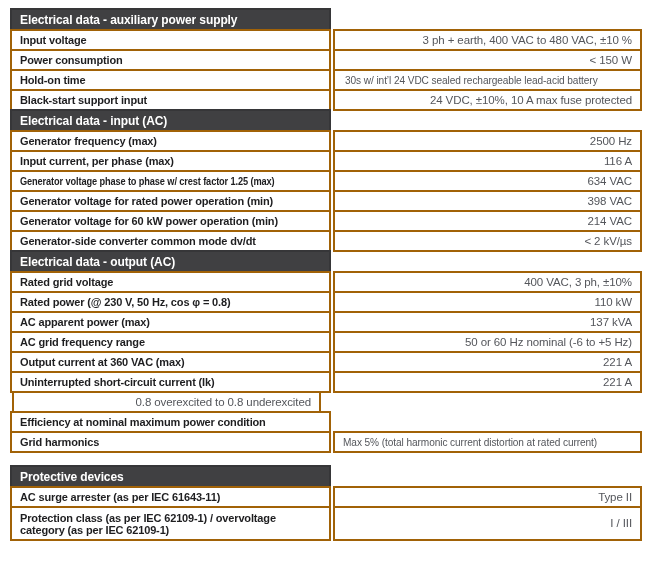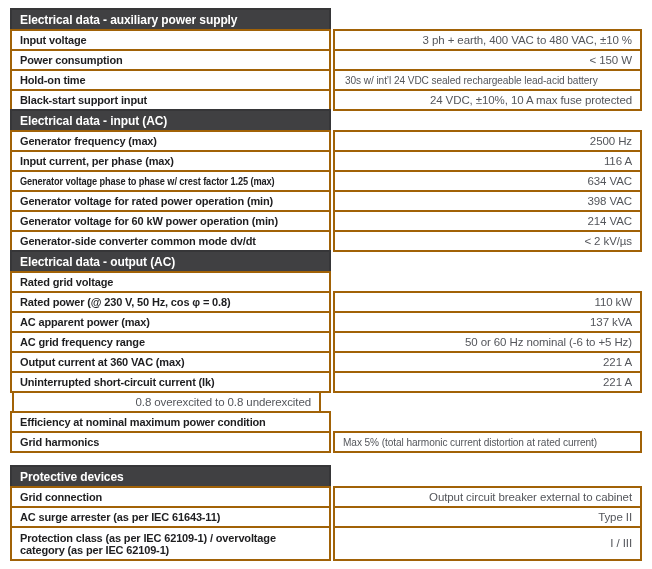--- a/index.html
+++ b/index.html
@@ -172,20 +172,23 @@
   </section>
 
   <section class="sec">
     <div class="trow">
       <div class="hdr-cell">Electrical data - output (AC)</div>
     </div>
     <div class="trow">
       <div class="cell lbl">
           <span>Rated grid voltage</span>
         </div>
+      <div class="cell val">
+          <span>400 VAC, 3 ph, ±10%</span>
+        </div>
     </div>
     <div class="trow">
       <div class="cell lbl">
           <span>Rated power (@ 230 V, 50 Hz, cos φ = 0.8)</span>
         </div>
       <div class="cell val">
           <span>110 kW</span>
         </div>
     </div>
     <div class="trow">
@@ -239,28 +242,20 @@
         </div>
     </div>
   </section>
 
   <section class="sec detached">
     <div class="trow">
       <div class="hdr-cell">Protective devices</div>
     </div>
     <div class="trow">
       <div class="cell lbl">
-          <span>Grid connection</span>
-        </div>
-      <div class="cell val">
-          <span>Output circuit breaker external to cabinet</span>
-        </div>
-    </div>
-    <div class="trow">
-      <div class="cell lbl">
           <span>AC surge arrester (as per IEC 61643-11)</span>
         </div>
       <div class="cell val">
           <span>Type II</span>
         </div>
     </div>
     <div class="trow tall">
       <div class="cell lbl">
           <span>Protection class (as per IEC 62109-1) / overvoltage category (as per IEC 62109-1)</span>
         </div>

